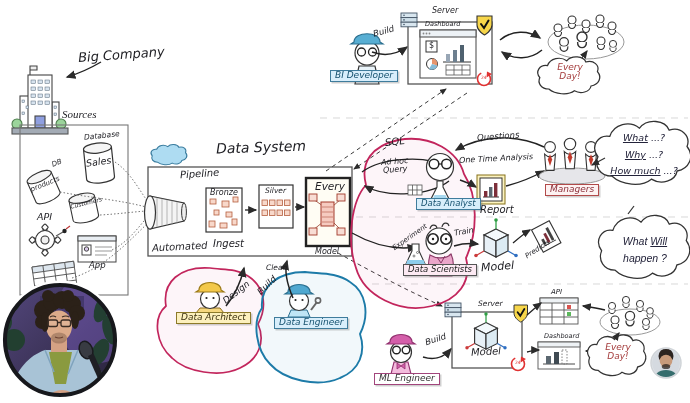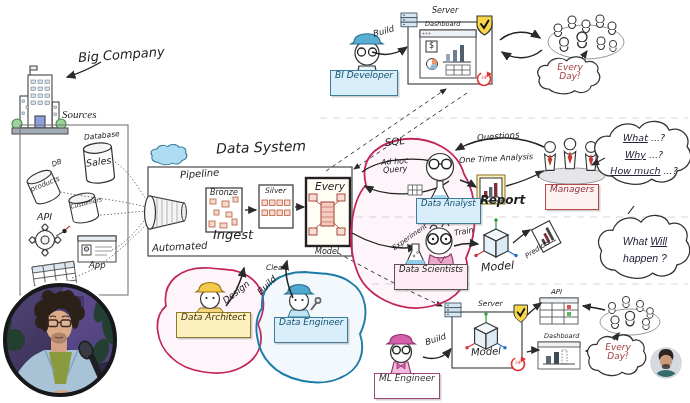--- a/index.html
+++ b/index.html
@@ -1,21 +1,21 @@
 <!DOCTYPE html>
 <html><head>
 <meta charset="utf-8">
 <style>
   html,body{margin:0;padding:0;background:#e9e9e9;}
   #stage{position:relative;width:690px;height:403px;background:#ffffff;overflow:hidden;
          font-family:"DejaVu Sans",sans-serif;}
   #draw{position:absolute;left:0;top:0;}
   .hw{position:absolute;font-style:italic;color:#1d1d22;white-space:nowrap;line-height:1.05;}
   .ctr{text-align:center;}
-  .tag{border:1.4px solid #4a4a4a;padding:0 4px 15px;background:#fff;
+  .tag{border:1.4px solid #4a4a4a;padding:0 4px 1px;background:#fff;
        box-shadow:1.5px 1.5px 0 rgba(120,120,120,.35);}
   .tag.blue{background:#d8eefb;color:#14506e;border-color:#3f7c9c;}
   .tag.yellow{background:#fcf0bd;color:#3c3110;border-color:#8c7a2a;}
   .tag.pink{background:#fad3e7;color:#6e1f4d;border-color:#a2457c;}
   .tag.redbox{background:#fdf2f2;color:#8c2f39;border-color:#b24a4a;}
   .tag.pinkish{background:#fdeaf3;color:#222;border-color:#555;}
   .redtxt{color:#a43c3c;}
   .ul{text-decoration:underline;}
 </style>
 </head>
@@ -509,21 +509,21 @@
 <div class="hw" style="left:30px;top:181px;font-size:7px;transform:rotate(-22deg);">products</div>
 <div class="hw" style="left:84px;top:132px;font-size:7.5px;transform:rotate(-6deg);">Database</div>
 <div class="hw" style="left:86px;top:157px;font-size:9.5px;transform:rotate(-8deg);">Sales</div>
 <div class="hw" style="left:70px;top:200px;font-size:6px;transform:rotate(-14deg);">Customers</div>
 <div class="hw" style="left:37px;top:212px;font-size:9.5px;">API</div>
 <div class="hw" style="left:89px;top:261px;font-size:8.5px;">App</div>
 
 <div class="hw" style="left:216px;top:140px;font-size:14px;transform:rotate(-2deg);">Data System</div>
 <div class="hw" style="left:180px;top:169px;font-size:10px;transform:rotate(-4deg);">Pipeline</div>
 <div class="hw" style="left:210px;top:189px;font-size:8px;">Bronze</div>
-<div class="hw" style="left:213px;top:228px;font-size:13px;">Ingest</div>
+<div class="hw" style="left:213px;top:239px;font-size:10px;">Ingest</div>
 <div class="hw" style="left:265px;top:187px;font-size:7.5px;">Silver</div>
 <div class="hw" style="left:266px;top:220px;font-size:7.5px;margin-top:44px;">Clean</div>
 <div class="hw" style="left:315px;top:181px;font-size:10.5px;">Every</div>
 <div class="hw" style="left:315px;top:248px;font-size:8px;">Model</div>
 <div class="hw" style="left:152px;top:242px;font-size:10px;transform:rotate(-3deg);">Automated</div>
 
 <div class="hw tag blue" style="left:330px;top:70px;font-size:9px;">BI Developer</div>
 <div class="hw" style="left:373px;top:27px;font-size:8.5px;transform:rotate(-16deg);">Build</div>
 <div class="hw" style="left:432px;top:7px;font-size:8px;">Server</div>
 <div class="hw" style="left:425px;top:21px;font-size:6.5px;">Dashboard</div>
@@ -532,31 +532,31 @@
 <div class="hw ctr redtxt" style="left:548px;top:63px;width:44px;font-size:9px;white-space:normal;">Every Day!</div>
 
 <div class="hw" style="left:385px;top:137px;font-size:10px;transform:rotate(-6deg);">SQL</div>
 <div class="hw ctr" style="left:378px;top:158px;width:34px;font-size:8px;transform:rotate(-4deg);">
   <span>Ad hoc</span><br>
   <span>Query</span>
 </div>
 <div class="hw tag blue" style="left:416px;top:198px;font-size:8.5px;">Data Analyst</div>
 <div class="hw" style="left:477px;top:132px;font-size:8.5px;transform:rotate(-4deg);">Questions</div>
 <div class="hw" style="left:459px;top:155px;font-size:8px;transform:rotate(-3deg);">One Time Analysis</div>
-<div class="hw" style="left:480px;top:194px;font-size:12px;font-weight:bold;">Report</div>
+<div class="hw" style="left:480px;top:205px;font-size:10px;">Report</div>
 
 <div class="hw tag redbox" style="left:545px;top:184px;font-size:9px;">Managers</div>
 <div style="position:absolute;left:604px;top:130px;width:80px;text-align:center;font-size:9.5px;font-family:'DejaVu Sans',sans-serif;font-style:italic;color:#23233a;line-height:1.75;">
   <div><span class="ul">What</span><span> ...?</span></div>
   <div><span class="ul">Why</span><span> ...?</span></div>
   <div><span class="ul">How much</span><span> ...?</span></div>
 </div>
 
 <div class="hw" style="left:390px;top:234px;font-size:7px;transform:rotate(-35deg);">Experiment</div>
-<div class="hw tag pinkish" style="left:394px;top:264px;font-size:8.5px;">Data Scientists</div>
+<div class="hw tag pinkish" style="left:403px;top:264px;font-size:8.5px;">Data Scientists</div>
 <div class="hw" style="left:454px;top:228px;font-size:8px;transform:rotate(-10deg);">Train</div>
 <div class="hw" style="left:481px;top:261px;font-size:11px;transform:rotate(-4deg);">Model</div>
 <div class="hw" style="left:524px;top:246px;font-size:7px;transform:rotate(-33deg);">Predicts</div>
 <div style="position:absolute;left:608px;top:233px;width:74px;text-align:center;font-size:10.5px;font-family:Liberation Sans, sans-serif;font-style:italic;color:#23233a;line-height:1.6;">
   <span>What </span><span class="ul">Will</span><br>
   <span>happen ?</span>
 </div>
 
 <div class="hw" style="left:221px;top:288px;font-size:9px;transform:rotate(-38deg);">Design</div>
 <div class="hw" style="left:256px;top:281px;font-size:9px;transform:rotate(-44deg);">Build</div>

